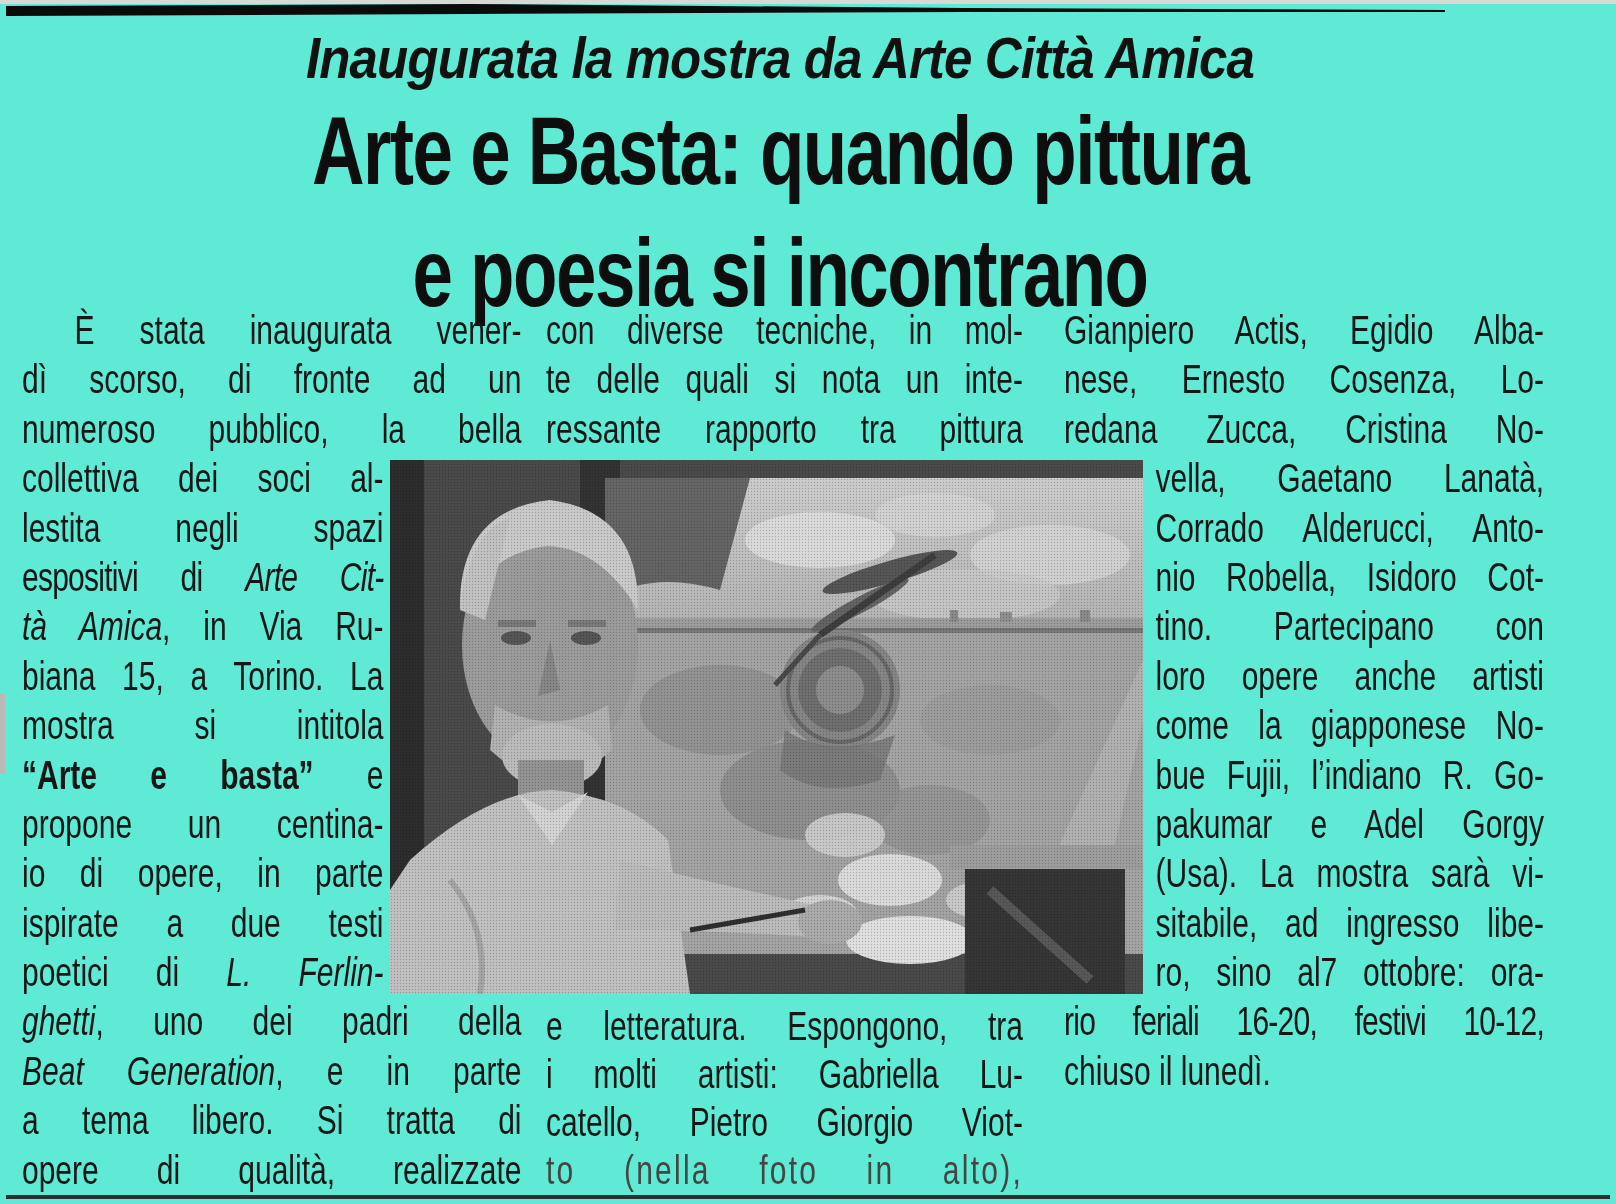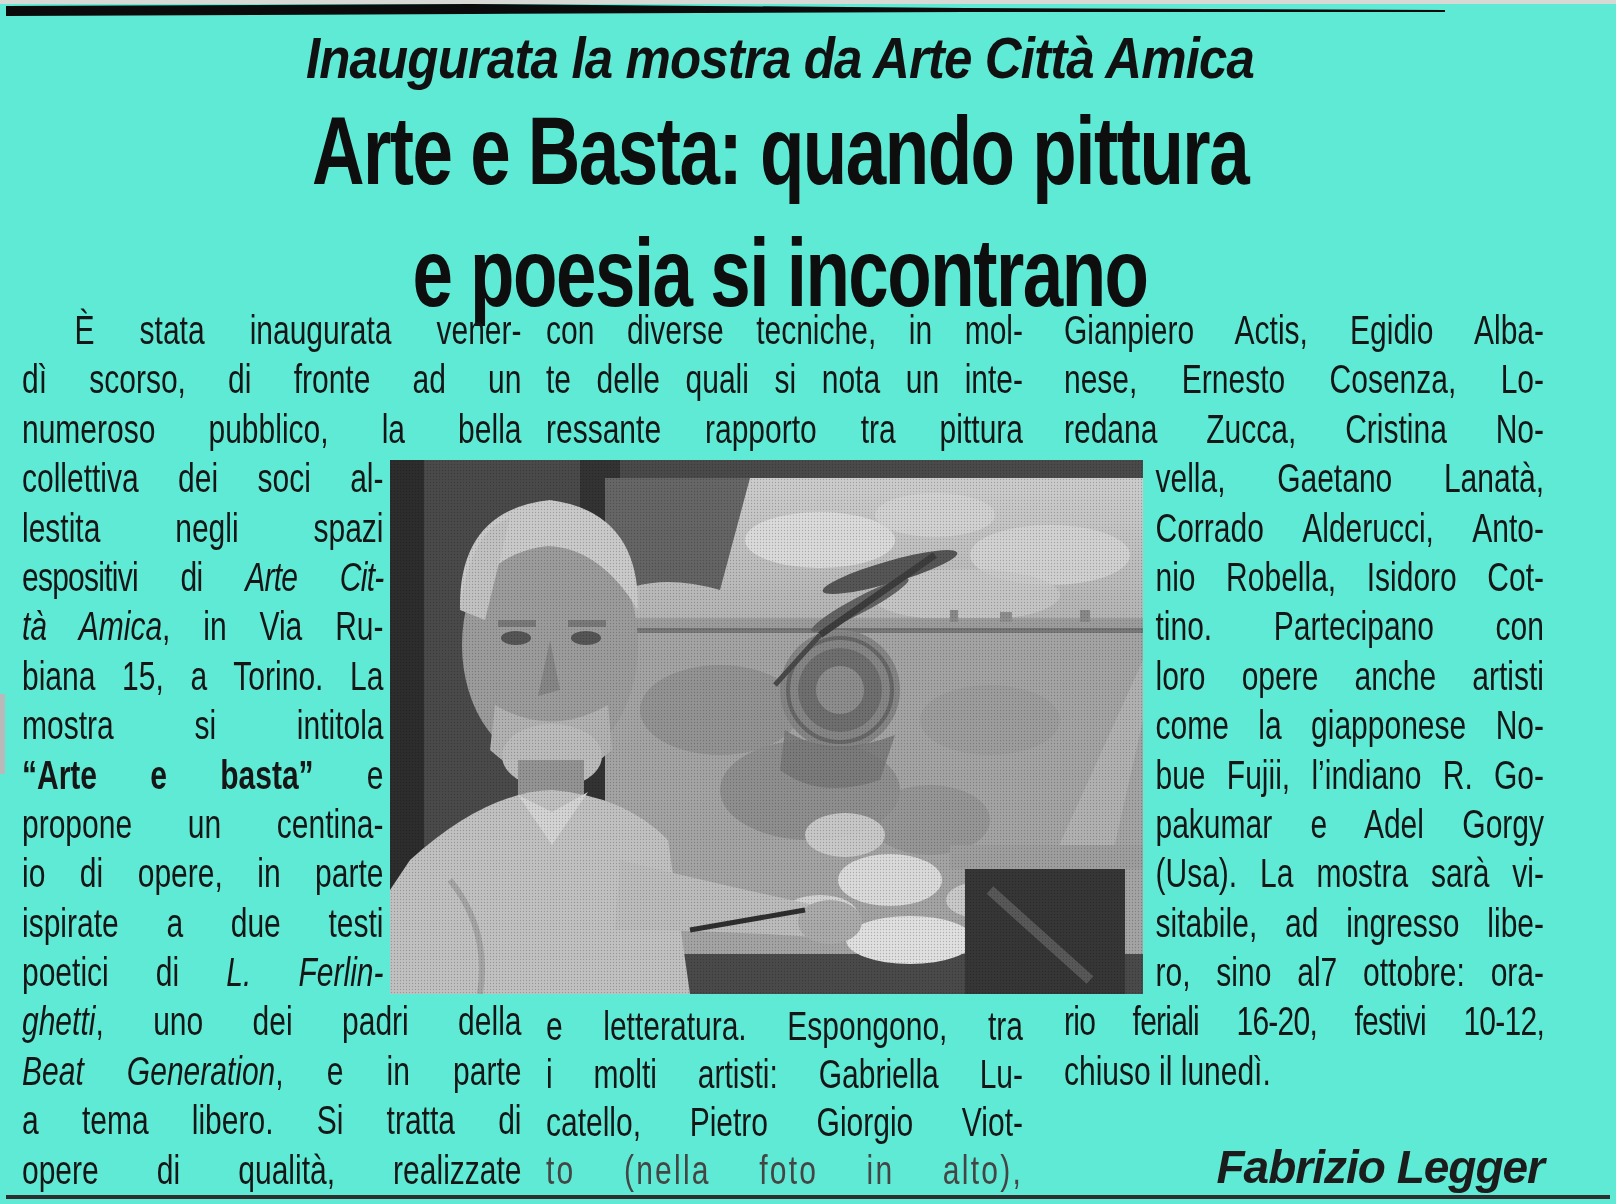--- a/index.html
+++ b/index.html
@@ -181,17 +181,16 @@
       <path d="M128,335 L162,385 L198,332 L162,352 Z" fill="#d4d4d4"></path>
       <path d="M60,420 Q100,470 90,534" stroke="#a6a6a6" stroke-width="6" fill="none"></path>
       <path d="M230,400 Q330,425 425,445 L438,478 Q330,470 225,470 Z" fill="#bcbcbc"></path>
       <ellipse cx="440" cy="462" rx="32" ry="22" fill="#ababab"></ellipse>
       <path d="M415,450 L300,470" stroke="#2f2f2f" stroke-width="5" fill="none"></path>
 
       <rect width="753" height="534" fill="url(#ht)"></rect>
     </svg>
   </div>
 
-  <div class="byline">Fabrizio Legger</div>
 
   <div class="rule"></div>
 
 </div>
 
 </body></html>

